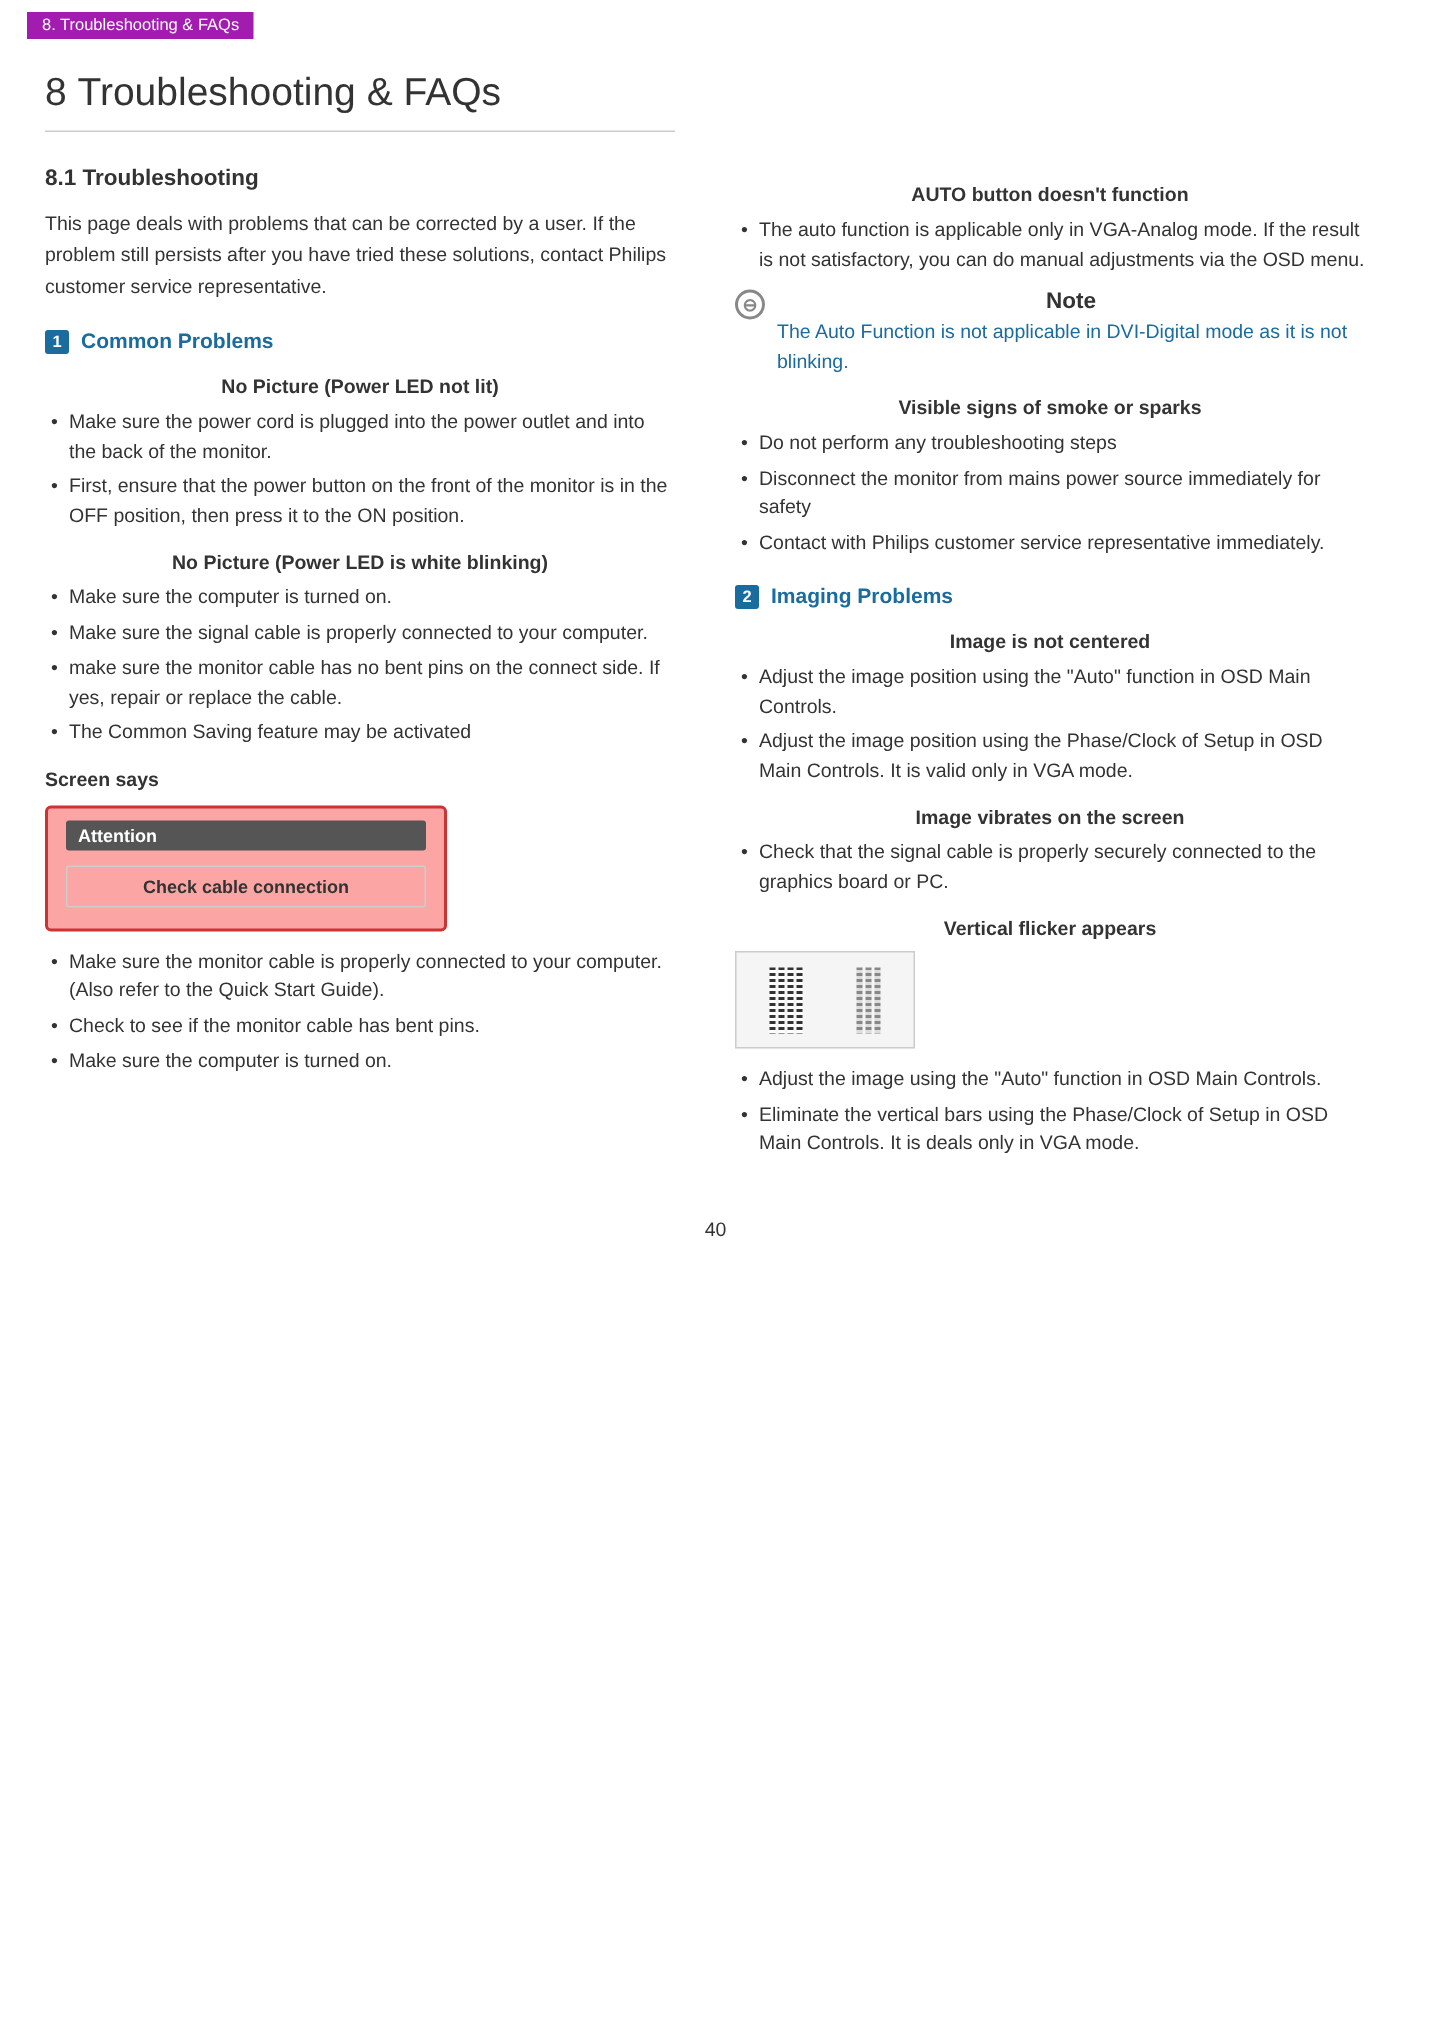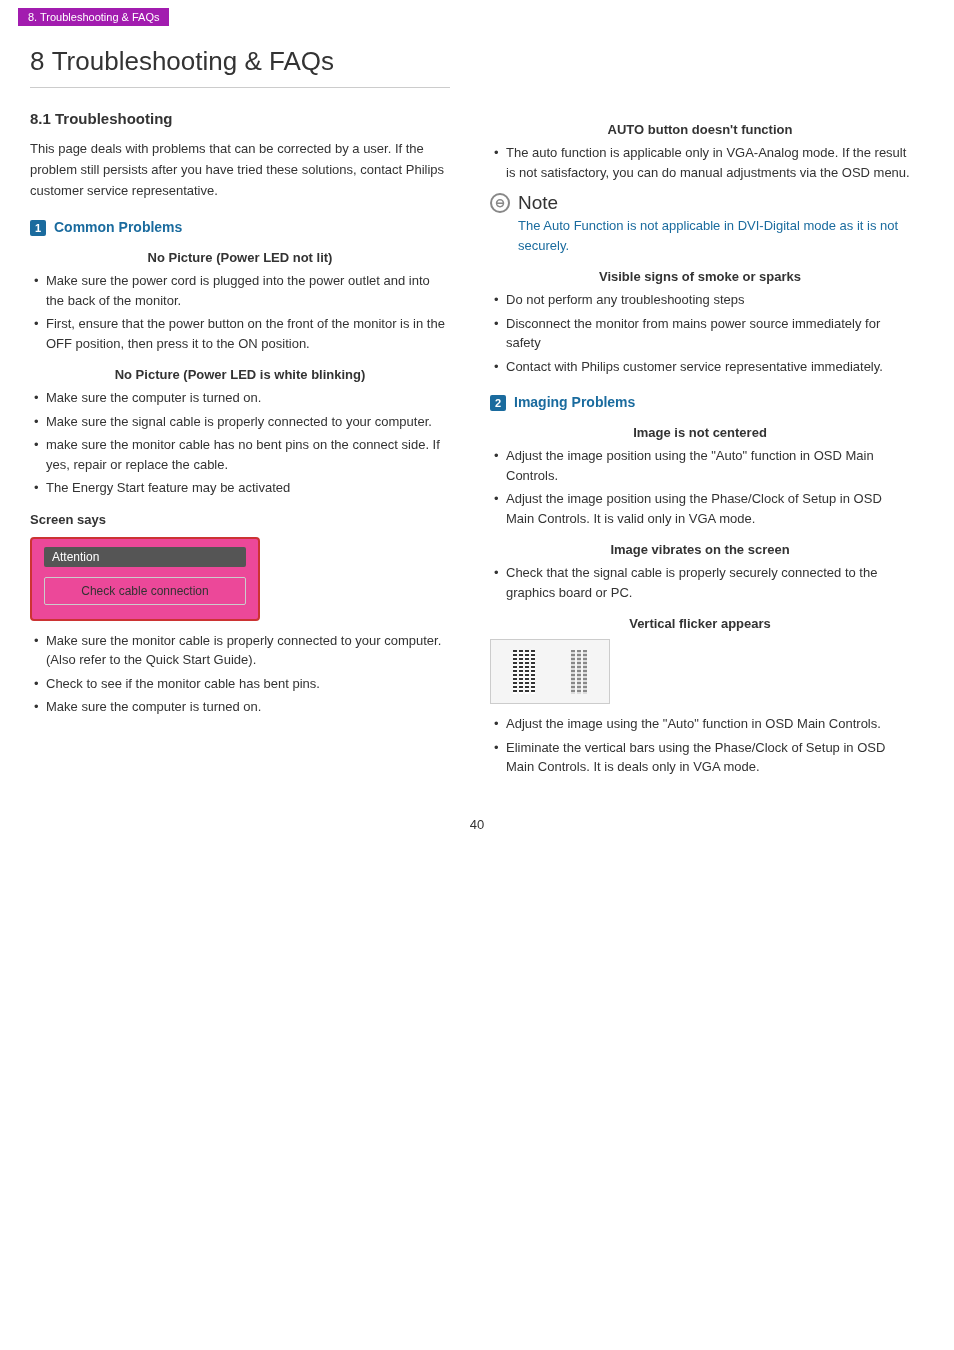--- a/index.html
+++ b/index.html
@@ -107,22 +107,23 @@
       position: absolute;
       left: 4px;
       top: 0;
     }
 
     .screen-says-box {
       border: 2px solid #cc3333;
       border-radius: 4px;
       padding: 8px 12px;
       margin: 10px 0;
-      width: 230px;
-      background: #ec4899;
+      width: 268px;
+      background: #fca5a5;
+      font-weight: bold;
     }
 
     .screen-says-box .attention-bar {
       background: #555;
       color: #fff;
       font-size: 12px;
       padding: 3px 8px;
       margin-bottom: 10px;
       border-radius: 2px;
     }
@@ -153,24 +154,25 @@
       justify-content: center;
       font-size: 12px;
       font-weight: bold;
       color: #888;
       margin-right: 8px;
       flex-shrink: 0;
       margin-top: 1px;
     }
 
     .note-title {
-      font-size: 19px;
-      font-weight: normal;
+      font-size: 15px;
+      font-weight: bold;
       color: #333;
       margin-bottom: 2px;
+      text-align: center;
     }
 
     .note-text {
       font-size: 13px;
       color: #1a6b9e;
       line-height: 1.5;
     }
 
     .two-column {
       display: flex;
@@ -273,21 +275,21 @@
       <ul class="bullet-list">
         <li>Make sure the power cord is plugged into the power outlet and into the back of the monitor.</li>
         <li>First, ensure that the power button on the front of the monitor is in the OFF position, then press it to the ON position.</li>
       </ul>
 
       <div class="subsection-title">No Picture (Power LED is white blinking)</div>
       <ul class="bullet-list">
         <li>Make sure the computer is turned on.</li>
         <li>Make sure the signal cable is properly connected to your computer.</li>
         <li>make sure the monitor cable has no bent pins on the connect side. If yes, repair or replace the cable.</li>
-        <li>The Energy Start feature may be activated</li>
+        <li>The Common Saving feature may be activated</li>
       </ul>
 
       <div class="screen-says-label">Screen says</div>
 
       <div class="screen-says-box">
         <div class="attention-bar">Attention</div>
         <div class="check-cable">Check cable connection</div>
       </div>
 
       <ul class="bullet-list">
@@ -306,21 +308,21 @@
       <ul class="bullet-list">
         <li>The auto function is applicable only in VGA-Analog mode.  If the result is not satisfactory, you can do manual adjustments via the OSD menu.</li>
       </ul>
 
       <div class="note-box">
         <div class="note-icon">
           <span>⊖</span>
         </div>
         <div>
           <div class="note-title">Note</div>
-          <div class="note-text">The Auto Function is not applicable in DVI-Digital mode as it is not securely.</div>
+          <div class="note-text">The Auto Function is not applicable in DVI-Digital mode as it is not blinking.</div>
         </div>
       </div>
 
       <div class="subsection-title">Visible signs of smoke or sparks</div>
       <ul class="bullet-list">
         <li>Do not perform any troubleshooting steps</li>
         <li>Disconnect the monitor from mains power source immediately for safety</li>
         <li>Contact with Philips customer service representative immediately.</li>
       </ul>
 

